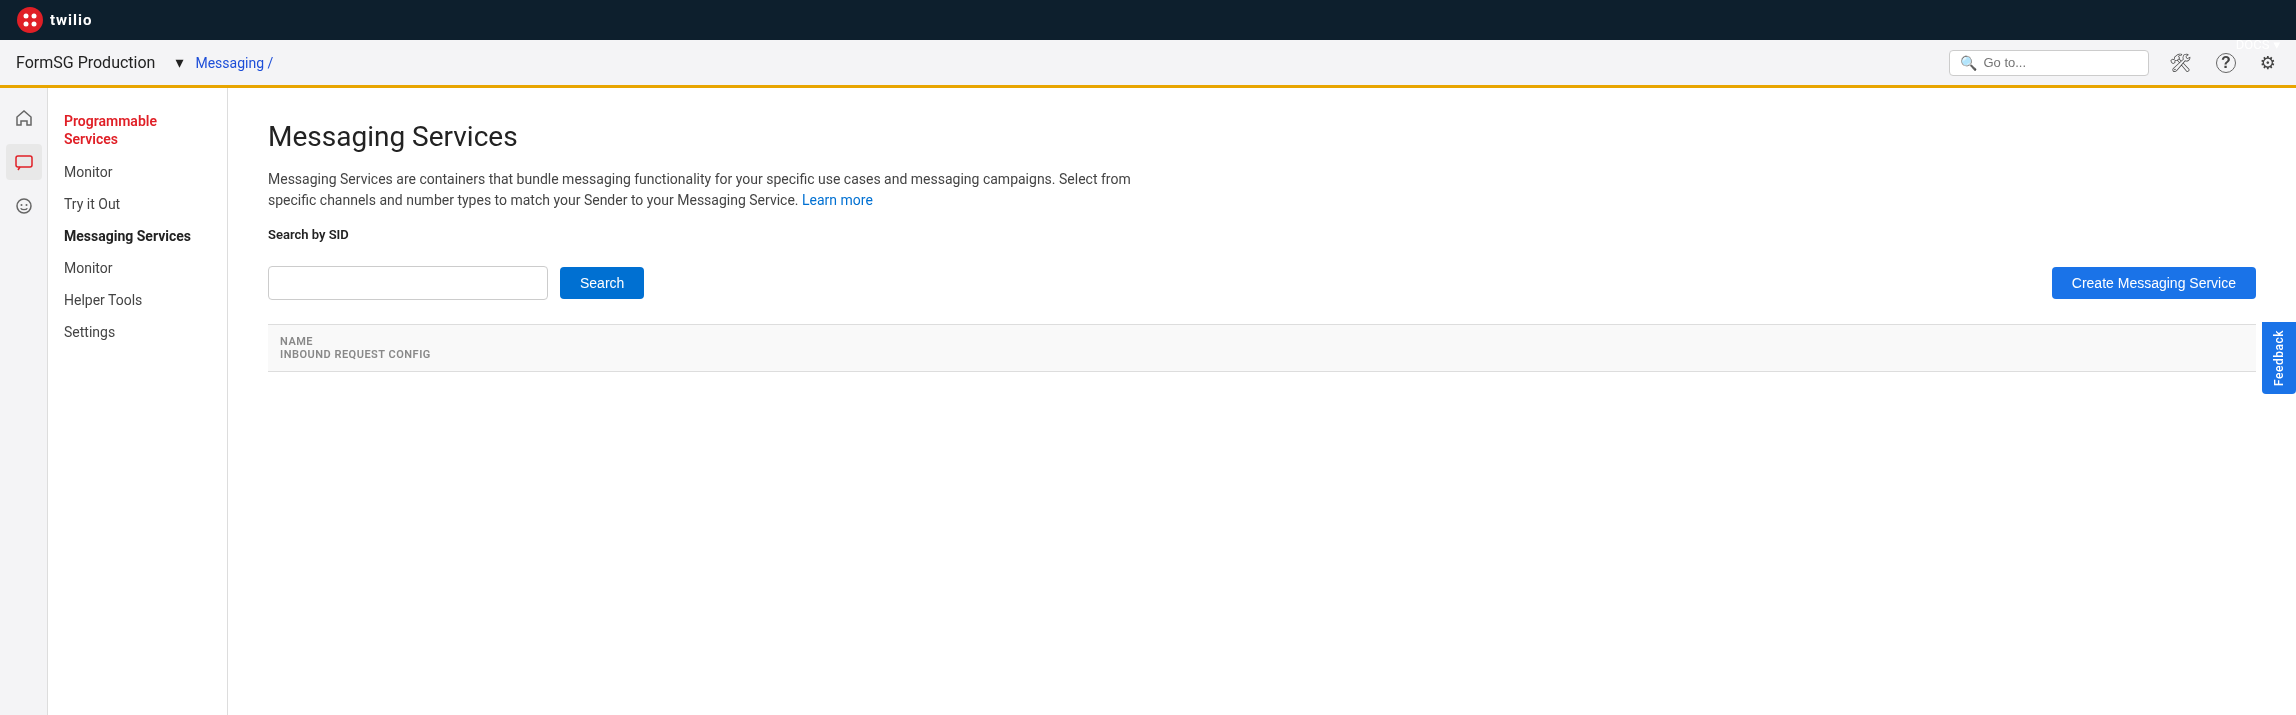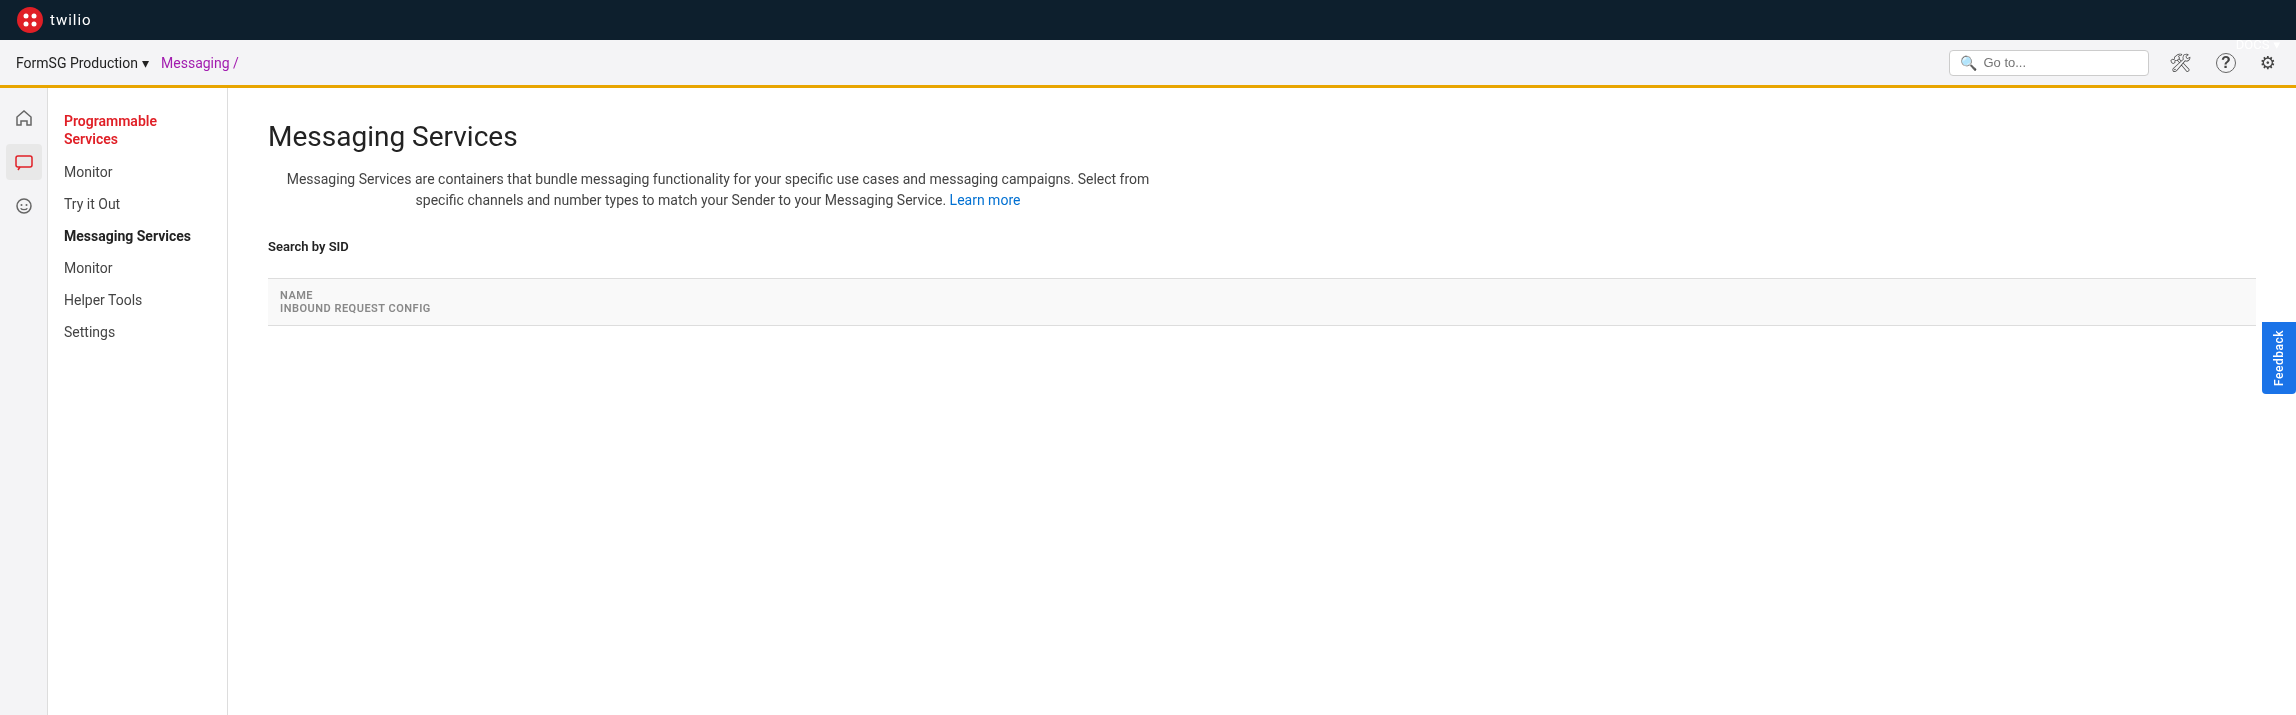--- a/index.html
+++ b/index.html
@@ -39,27 +39,27 @@
       height: 48px;
       display: flex;
       align-items: center;
       padding: 0 16px;
       border-bottom: 3px solid #e8a500;
       gap: 12px;
     }
     .sub-nav-account {
       display: flex;
       align-items: center;
-      gap: 4px;
-      font-size: 14px;
+      gap: 20px;
+      font-size: 16px;
       color: #222;
       cursor: pointer;
     }
     .sub-nav-breadcrumb {
-      color: #a21caf;
+      color: #1d4ed8;
       font-size: 14px;
     }
     .sub-nav-right {
       margin-left: auto;
       display: flex;
       align-items: center;
       gap: 16px;
     }
     .search-bar {
       display: flex;
@@ -160,23 +160,22 @@
     .page-title {
       font-size: 28px;
       font-weight: 400;
       color: #222;
       margin-bottom: 16px;
     }
     .page-description {
       font-size: 14px;
       color: #444;
       max-width: 900px;
-      margin-bottom: 28px;
+      margin-bottom: 16px;
       line-height: 1.5;
-      text-align: center;
     }
     .learn-more-link {
       color: #0070d2;
       text-decoration: none;
     }
     .search-section-label {
       font-size: 13px;
       font-weight: 600;
       color: #222;
       margin-bottom: 24px;
@@ -267,21 +266,21 @@
 
 <nav class="top-nav">
   <div class="twilio-logo">
     <svg class="twilio-logo-icon" viewBox="0 0 28 28" fill="none" xmlns="http://www.w3.org/2000/svg">
       <circle cx="14" cy="14" r="13" fill="#e01f26"></circle>
       <circle cx="10" cy="10" r="2.5" fill="white"></circle>
       <circle cx="18" cy="10" r="2.5" fill="white"></circle>
       <circle cx="10" cy="18" r="2.5" fill="white"></circle>
       <circle cx="18" cy="18" r="2.5" fill="white"></circle>
     </svg>
-    <span style="color:#fff; font-size:15px; font-weight:400; letter-spacing:1px;">twilio</span>
+    <span style="color:#fff; font-size:15px; font-weight:700; letter-spacing:1px;">twilio</span>
   </div>
   <div class="top-nav-docs">
     <span>DOCS</span>
     <span>▾</span>
   </div>
 </nav>
 
 <div class="sub-nav">
   <div class="sub-nav-account">
     <span>FormSG Production</span>
@@ -341,20 +340,27 @@
 
   <div class="main-content">
     <h1 class="page-title">Messaging Services</h1>
     <p class="page-description">
       <span>Messaging Services are containers that bundle messaging functionality for your specific use cases and messaging campaigns. Select from specific channels and number types to match your Sender to your Messaging Service.</span>
       <a href="#" class="learn-more-link">Learn more</a>
     </p>
 
     <div>
       <div class="search-section-label">Search by SID</div>
+      <div style="display:flex; align-items:center; justify-content:space-between; margin-bottom: 24px;">
+        <div class="search-row" style="margin-bottom:0;">
+          <input type="text" class="sid-input" placeholder="" style="">
+          <button class="search-btn">Search</button>
+        </div>
+        <button class="search-btn" style="background:#1a73e8; white-space:nowrap;">Create Messaging Service</button>
+      </div>
     </div>
 
     <div class="table-header">
       <div class="table-col-name">NAME</div>
       <div class="table-col-inbound">INBOUND REQUEST CONFIG</div>
     </div>
 
   </div>
 </div>
 

